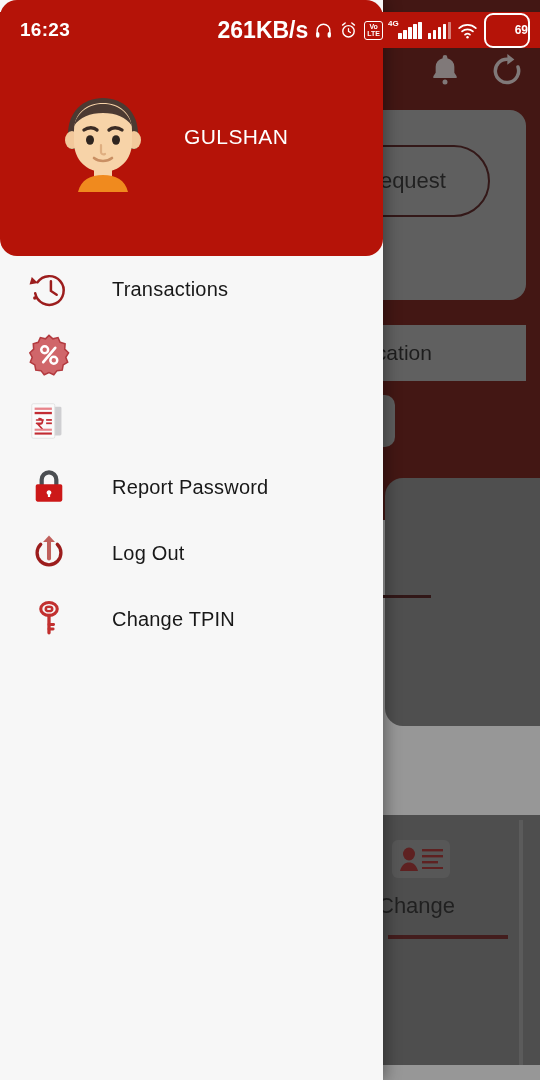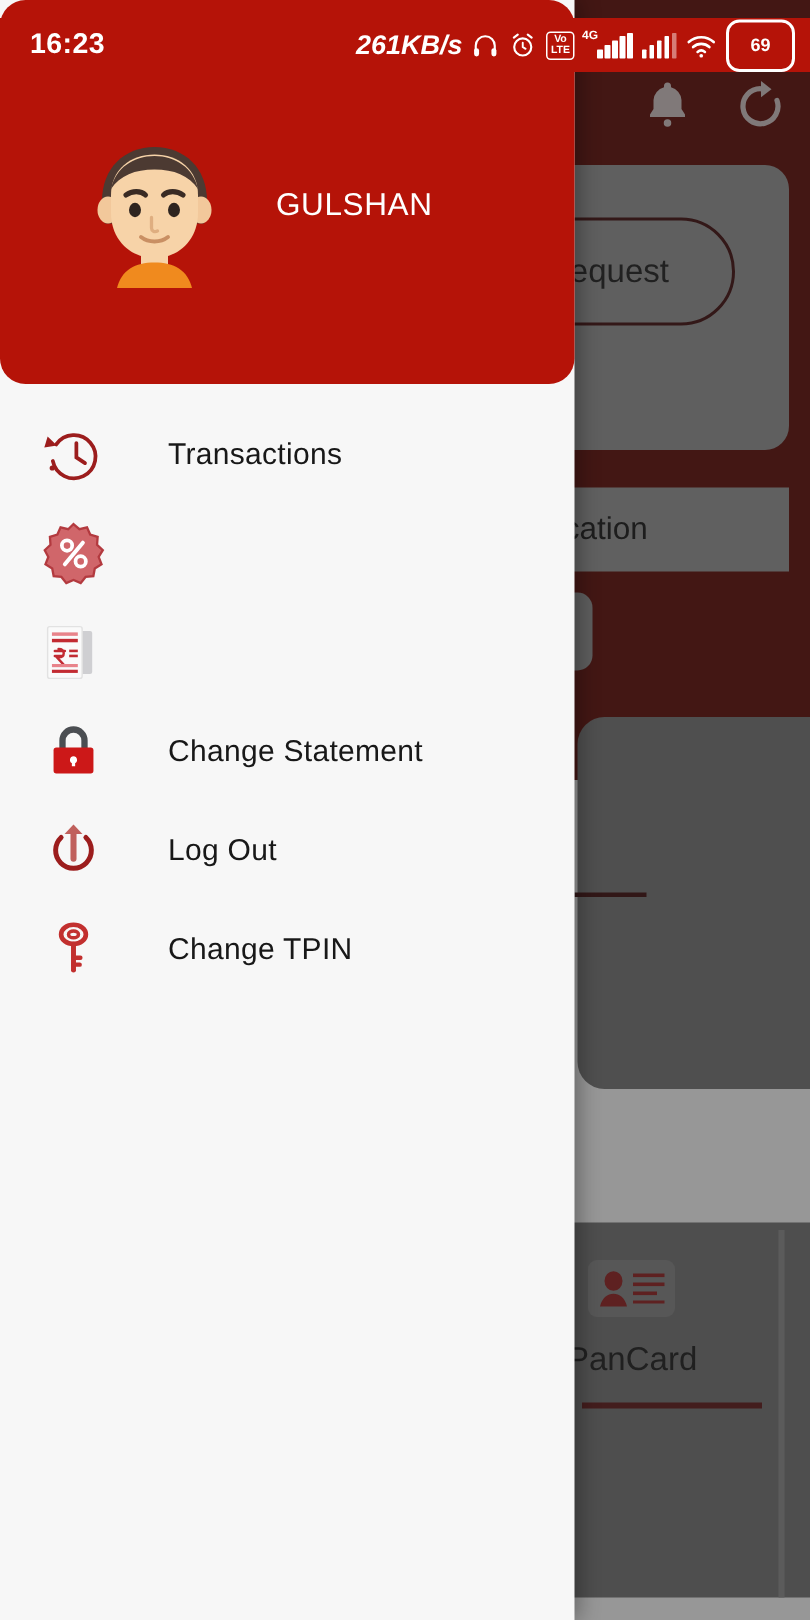--- a/index.html
+++ b/index.html
@@ -89,31 +89,31 @@
     position:absolute; left:0; top:12px; width:540px; height:36px;
     background:#b51308; z-index:40;
     display:flex; align-items:center;
     padding:0 10px 0 20px;
     color:#fff;
   }
   #status-time{ font-size:19px; font-weight:bold; letter-spacing:.3px; }
   #status-right{
     margin-left:auto; display:flex; align-items:center; gap:6px;
   }
-  #status-speed{ font-size:18px; font-weight:bold;font-style:italic; }
+  #status-speed{ font-size:23px; font-weight:bold; }
   .sicon{ display:flex; align-items:center; }
   #volte-badge{
     border:1.6px solid #fff; border-radius:3px;
     font-size:7px; line-height:7.5px; font-weight:bold;
     padding:1px 2px; text-align:center;
   }
   #battery{
     border:2px solid #fff; border-radius:9px;
     min-width:46px; height:35px;
-    display:flex; align-items:center; justify-content:center;
+    display:flex; align-items:center; justify-content:flex-end;
     font-size:12px; font-weight:bold; position:relative;
   }
   .bars{ display:flex; align-items:flex-end; gap:1.5px; height:17px; }
   .bars i{ display:block; width:3.5px; background:#fff; border-radius:.5px; }
 
   
   #drawer{
     position:absolute; left:0; top:0; width:383px; height:1080px;
     background:#f7f7f7; z-index:30;
     box-shadow:3px 0 14px rgba(0,0,0,.35);
@@ -126,21 +126,21 @@
     display:flex; align-items:center;
     padding-left:48px; padding-top:18px;border-radius:17px;
   }
   #avatar{
     width:110px; height:110px; position:relative; flex:0 0 110px;
   }
   #profile-text{ margin-left:26px; color:#fff; }
   #profile-name{ font-size:21px; letter-spacing:.4px; line-height:30px; }
   #profile-phone{ font-size:21px; letter-spacing:.4px; line-height:30px; }
 
-  #menu{ padding-top:14px; }
+  #menu{ }
   .menu-item{
     display:flex; align-items:center;
     height:66px; padding-left:22px;
     cursor:pointer;
   }
   .menu-icon{
     width:54px; height:54px; flex:0 0 54px;
     display:flex; align-items:center; justify-content:center;
   }
   .menu-label{
@@ -183,21 +183,21 @@
   <div id="bg-pan-icon">
     <svg viewBox="0 0 58 38" width="58" height="38">
       <ellipse cx="17" cy="14" rx="6" ry="6.5" fill="#8a1c1c"></ellipse>
       <path d="M8 31c1.5-6 5-8.5 9-8.5s7.5 2.5 9 8.5z" fill="#8a1c1c"></path>
       <rect x="30" y="9" width="21" height="2.4" fill="#8a1c1c"></rect>
       <rect x="30" y="15" width="21" height="2.4" fill="#8a1c1c"></rect>
       <rect x="30" y="21" width="16" height="2.4" fill="#8a1c1c"></rect>
       <rect x="30" y="27" width="21" height="2" fill="#8a1c1c"></rect>
     </svg>
   </div>
-  <div id="bg-pan-label">PanCard</div>
+  <div id="bg-pan-label">Change</div>
   <div id="bg-pan-underline"></div>
   <div id="bg-scroll-hint"></div>
 </div>
 
 <div id="scrim"></div>
 
 <div id="statusbar">
   <div id="status-time">16:23</div>
   <div id="status-right">
     <div id="status-speed">261KB/s</div>
@@ -326,21 +326,21 @@
     </div>
 
     <div class="menu-item">
       <span class="menu-icon">
         <svg viewBox="0 0 48 48" width="44" height="44">
           <path d="M16 22v-6a8 8 0 0 1 16 0v6" fill="none" stroke="#4b4e52" stroke-width="4.6"></path>
           <rect x="9.5" y="21" width="29" height="19" rx="2" fill="#cc1818"></rect>
           <path d="M24 27.5c1.5 0 2.6 1.1 2.6 2.6 0 1-.6 1.9-1.4 2.3v2.4h-2.4v-2.4c-.8-.4-1.4-1.3-1.4-2.3 0-1.5 1.1-2.6 2.6-2.6z" fill="#fff"></path>
         </svg>
       </span>
-      <span class="menu-label">Change Statement</span>
+      <span class="menu-label">Report Password</span>
     </div>
 
     <div class="menu-item">
       <span class="menu-icon">
         <svg viewBox="0 0 48 48" width="44" height="44">
           <path d="M15 14.5a13 13 0 1 0 18 0" fill="none" stroke="#9c1d1d" stroke-width="3.6" stroke-linecap="round"></path>
           <path d="M24 30V10" stroke="#c0605c" stroke-width="4.4" stroke-linecap="round"></path>
           <path d="M24 5l6.5 7h-13z" fill="#c0605c"></path>
         </svg>
       </span>

